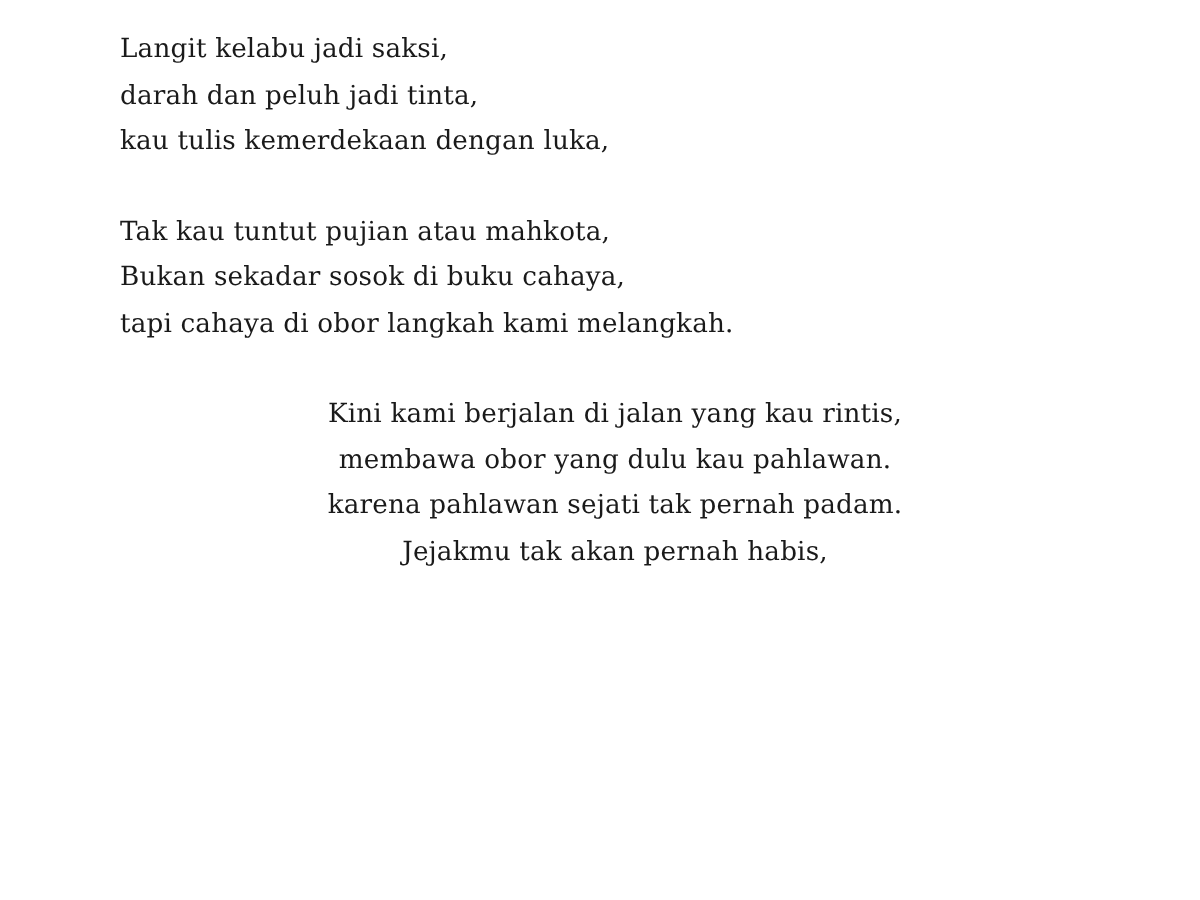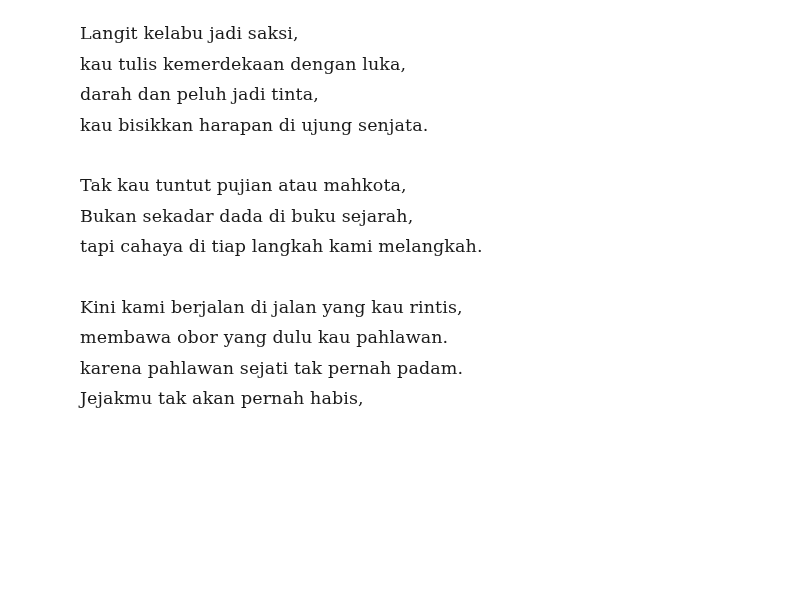--- a/index.html
+++ b/index.html
@@ -27,43 +27,43 @@
     font-family: "DejaVu Serif", serif;
     font-size: 17.5px;
     line-height: 30.5px;
     letter-spacing: 0.1px;
   }
   .stanza {
     margin: 0 0 30px 0;
   }
   .stanza:last-child {
     margin-bottom: 0;
+    text-align: center;
   }
   .line {
     display: block;
     white-space: pre;
   }
 </style>
 </head>
 <body>
 
 <div class="page">
   <div class="poem">
 
     <p class="stanza">
       <span class="line">Langit kelabu jadi saksi,</span>
+      <span class="line">darah dan peluh jadi tinta,</span>
       <span class="line">kau tulis kemerdekaan dengan luka,</span>
-      <span class="line">darah dan peluh jadi tinta,</span>
-      <span class="line">kau bisikkan harapan di ujung senjata.</span>
     </p>
 
     <p class="stanza">
       <span class="line">Tak kau tuntut pujian atau mahkota,</span>
-      <span class="line">Bukan sekadar dada di buku sejarah,</span>
-      <span class="line">tapi cahaya di tiap langkah kami melangkah.</span>
+      <span class="line">Bukan sekadar sosok di buku cahaya,</span>
+      <span class="line">tapi cahaya di obor langkah kami melangkah.</span>
     </p>
 
     <p class="stanza">
       <span class="line">Kini kami berjalan di jalan yang kau rintis,</span>
       <span class="line">membawa obor yang dulu kau pahlawan.</span>
       <span class="line">karena pahlawan sejati tak pernah padam.</span>
       <span class="line">Jejakmu tak akan pernah habis,</span>
     </p>
 
   </div>

